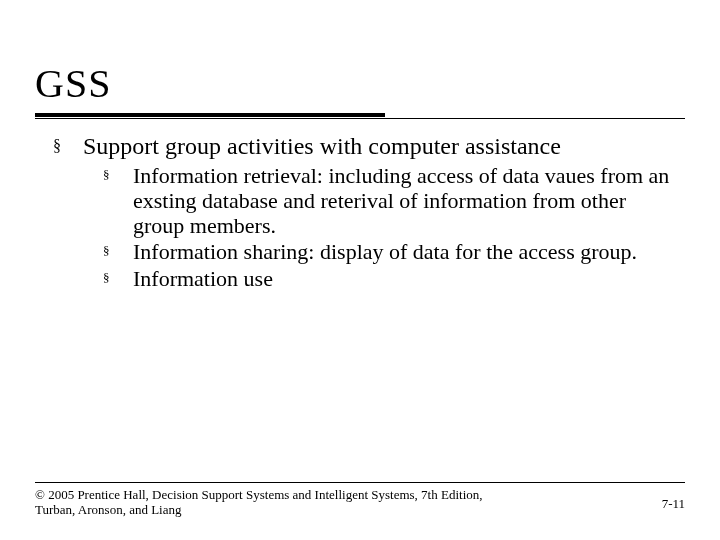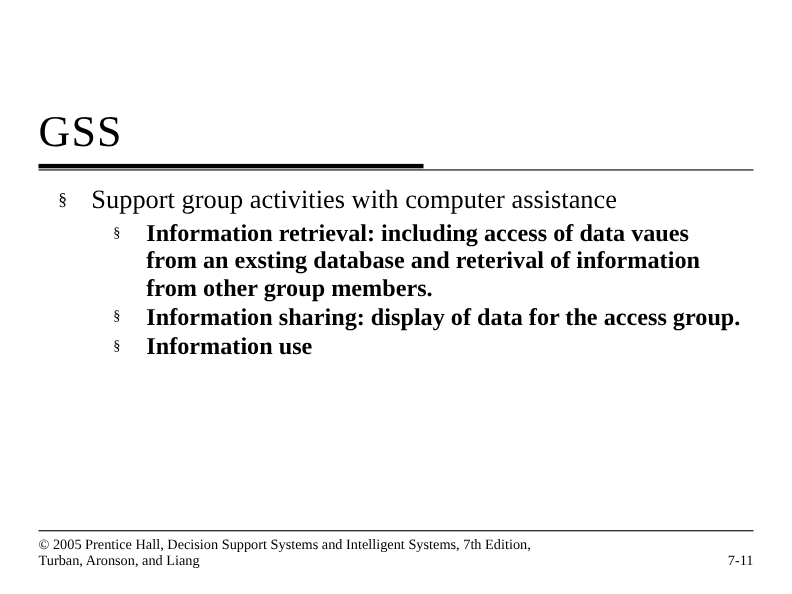--- a/index.html
+++ b/index.html
@@ -10,21 +10,21 @@
     background: #ffffff;
     font-family: "Times New Roman", Times, serif;
     color: #000000;
     overflow: hidden;
   }
   .slide {
     position: relative;
     width: 720px;
     height: 540px;
     box-sizing: border-box;
-    padding: 96px 35px 0 35px;
+    padding: 60px 35px 0 35px;
   }
   .title {
     font-size: 40px;
     font-weight: normal;
     letter-spacing: 1px;
     margin: 0 0 6px 0;
   }
   .rule-thick {
     height: 4px;
     background: #000;
@@ -65,37 +65,36 @@
   }
   .b2 .mk {
     width: 30px;
     flex: 0 0 30px;
     font-size: 13px;
     line-height: 24px;
   }
   .b2 .tx {
     flex: 1;
     padding-right: 10px;
-    font-weight: bold;
   }
   .footer {
     position: absolute;
     left: 35px;
     right: 35px;
     bottom: 22px;
   }
   .footer-rule {
     height: 1px;
     background: #000;
     margin-bottom: 4px;
   }
   .footer-row {
     display: flex;
     justify-content: space-between;
-    align-items: flex-end;
+    align-items: center;
     font-size: 13px;
     line-height: 1.2;
   }
   .footer-left {
     max-width: 480px;
   }
   .footer-right {
     padding-top: 2px;
   }
 </style>

